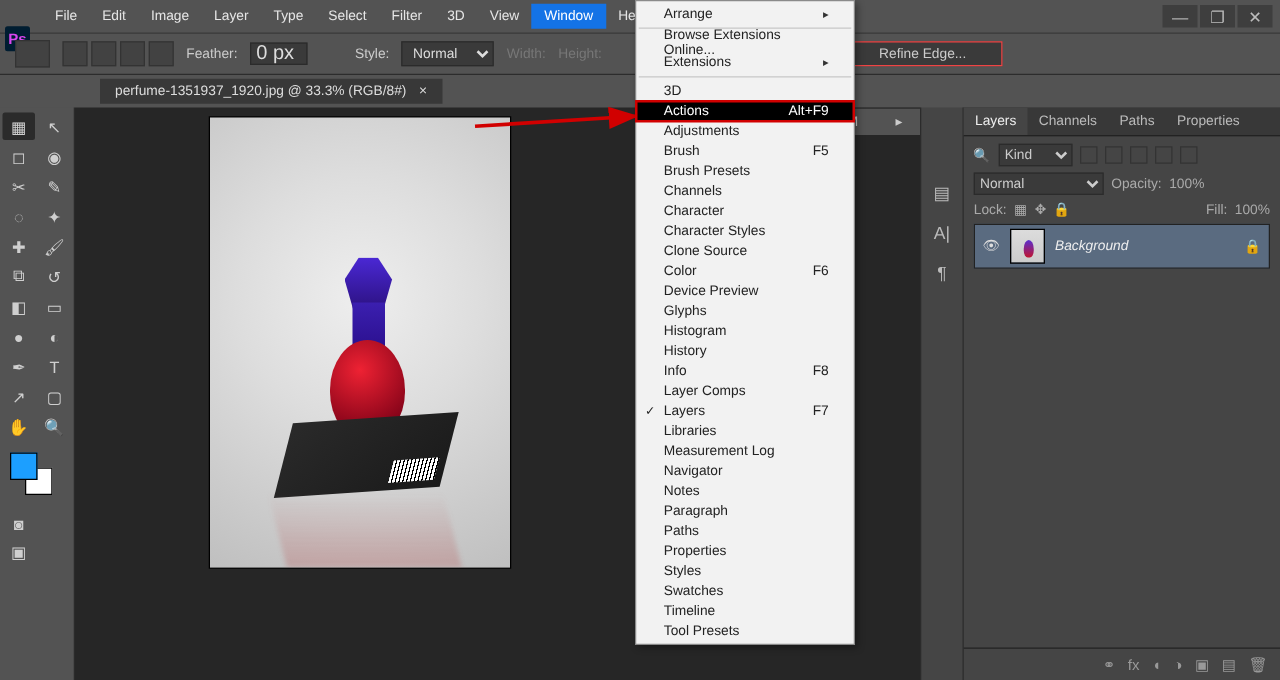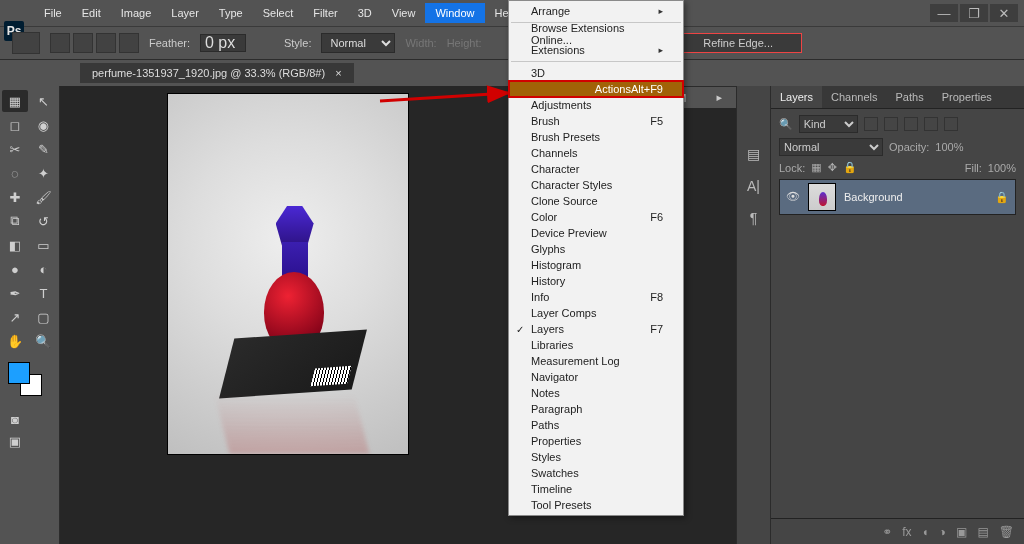--- a/index.html
+++ b/index.html
@@ -1,20 +1,20 @@
 <!DOCTYPE html>
 <html><head>
 <meta charset="utf-8">
 <style>
   * { margin:0; padding:0; box-sizing:border-box; font-family:"Segoe UI",Tahoma,sans-serif; user-select:none; }
   body { background:#535353; width:1024px; height:544px; overflow:hidden; color:#ddd; font-size:11px; position:relative; }
   
   
   .menubar { height:26px; background:#535353; display:flex; align-items:center; padding:0 4px; }
-  .ps-logo { width:20px; height:20px; background:#001d31; color:#e5e5e5; font-weight:700; font-size:12px; display:flex; align-items:center; justify-content:center; border-radius:2px; margin-right:10px;margin-top:36px; }
+  .ps-logo { width:20px; height:20px; background:#001d31; color:#d946ef; font-weight:700; font-size:12px; display:flex; align-items:center; justify-content:center; border-radius:2px; margin-right:10px;margin-top:36px; }
   .menubar .mi { padding:4px 10px; color:#e6e6e6; cursor:default; }
   .menubar .mi.open { background:#1473e6; color:#fff; }
   
   
   .winctrl { position:absolute; right:6px; top:4px; display:flex; gap:2px; }
   .winctrl div { width:28px; height:18px; background:#3e3e3e; color:#bbb; display:flex; align-items:center; justify-content:center; font-size:13px; }
   
   
   .optbar { height:34px; background:#535353; border-top:1px solid #3a3a3a; border-bottom:1px solid #2c2c2c; display:flex; align-items:center; padding:0 12px; gap:10px; }
   .optbar .ticon { width:28px; height:22px; border:1px solid #333; background:#424242; }
@@ -66,28 +66,28 @@
   .panel-tabs .pt { padding:5px 9px; color:#bbb; font-size:11px; }
   .panel-tabs .pt.active { background:#454545; color:#eee; }
   .panel-body { padding:6px 8px; }
   .row { display:flex; align-items:center; gap:6px; margin-bottom:5px; color:#aaa; }
   .row select { background:#3a3a3a; border:1px solid #2b2b2b; color:#ccc; font-size:11px; height:18px; }
   .row .mini { width:14px; height:14px; border:1px solid #333; }
   .layer-row { display:flex; align-items:center; background:#5a6b80; height:36px; border:1px solid #222; gap:8px; padding:0 6px; }
   .eye { width:14px; height:14px; color:#ddd; }
   .thumb { width:28px; height:28px; background:linear-gradient(#dcdcdc,#ccc); border:1px solid #000; position:relative;}
   .thumb::after{content:""; position:absolute; left:10px; top:8px; width:8px; height:14px; background:linear-gradient(#5a2fd0,#c01530); border-radius:50% 50% 40% 40%;}
-  .layer-name { color:#eee; }
+  .layer-name { font-style:italic; color:#eee; }
   .lock { margin-left:auto; color:#ccc; }
   .panel-footer { margin-top:auto; height:26px; border-top:1px solid #222; display:flex; align-items:center; justify-content:flex-end; gap:10px; padding:0 10px; color:#999; font-size:12px;}
 
   
   .dropdown { position:absolute; left:508px; top:0; width:176px; background:#f2f2f2; color:#222; border:1px solid #8a8a8a; box-shadow:2px 2px 6px rgba(0,0,0,0.4); z-index:50; padding:2px 0; }
   .dropdown .dmi { padding:2px 20px 2px 22px; font-size:11px; display:flex; justify-content:space-between; align-items:center; height:16px; position:relative;}
-  .dropdown .dmi.hl { background:#a16207; color:#fff; outline:2px solid #d10000; outline-offset:-1px;justify-content:flex-end; }
+  .dropdown .dmi.hl { background:#000000; color:#fff; outline:2px solid #d10000; outline-offset:-1px; }
   .dropdown .sep { height:1px; background:#c7c7c7; margin:3px 2px; }
   .dropdown .sub::after { content:"▸"; font-size:9px; color:#333; }
   .dropdown .check::before { content:"✓"; position:absolute; left:7px; font-size:10px;}
   
   
   .arrow { position:absolute; left:380px; top:83px; width:135px; height:20px; z-index:49;}
   .arrow svg{overflow:visible;}
 </style>
 </head>
 <body>

